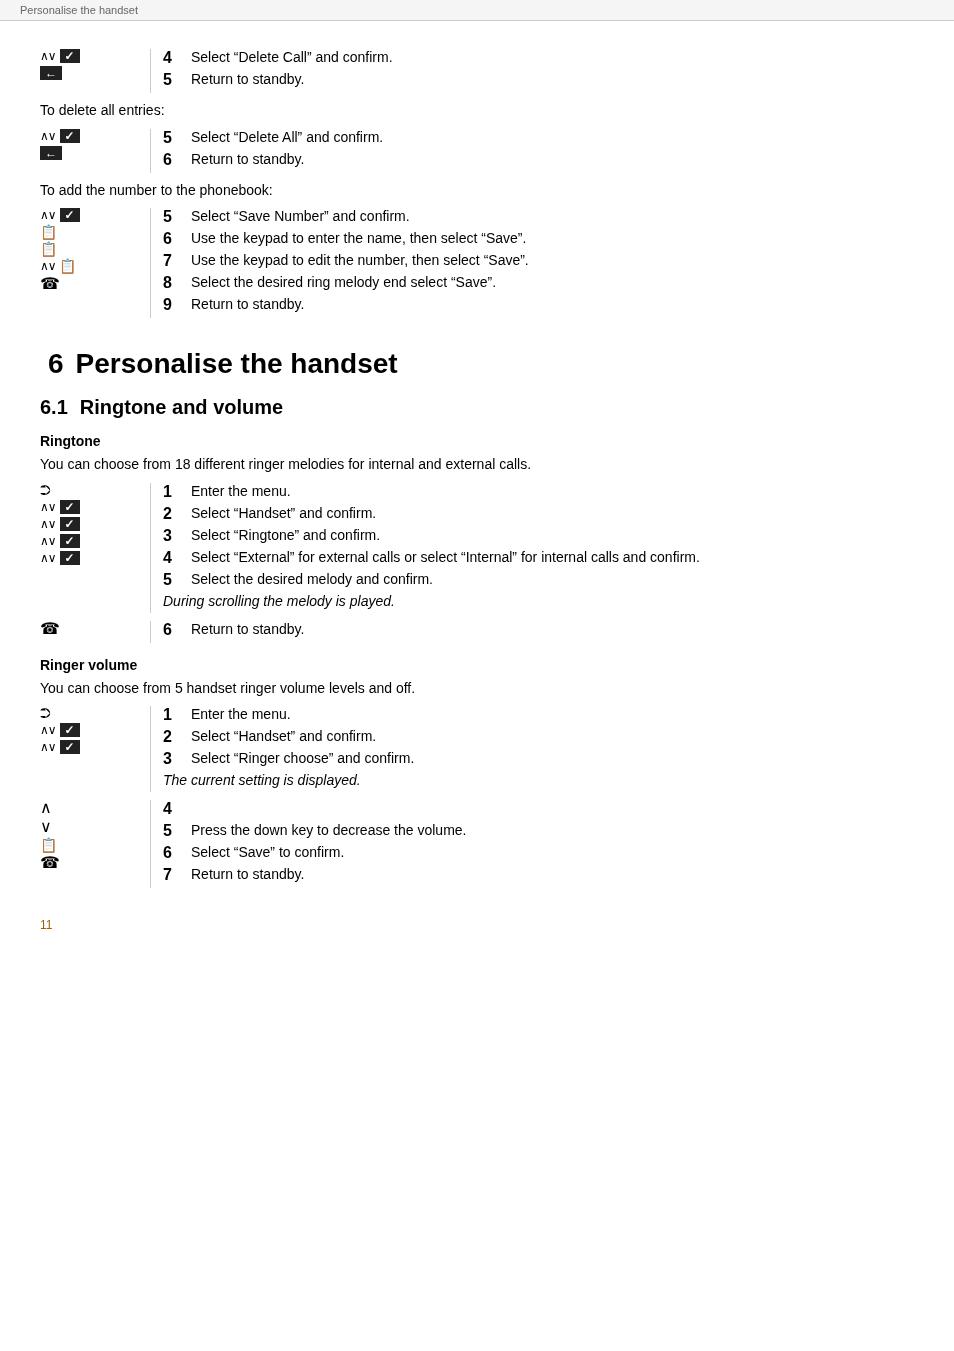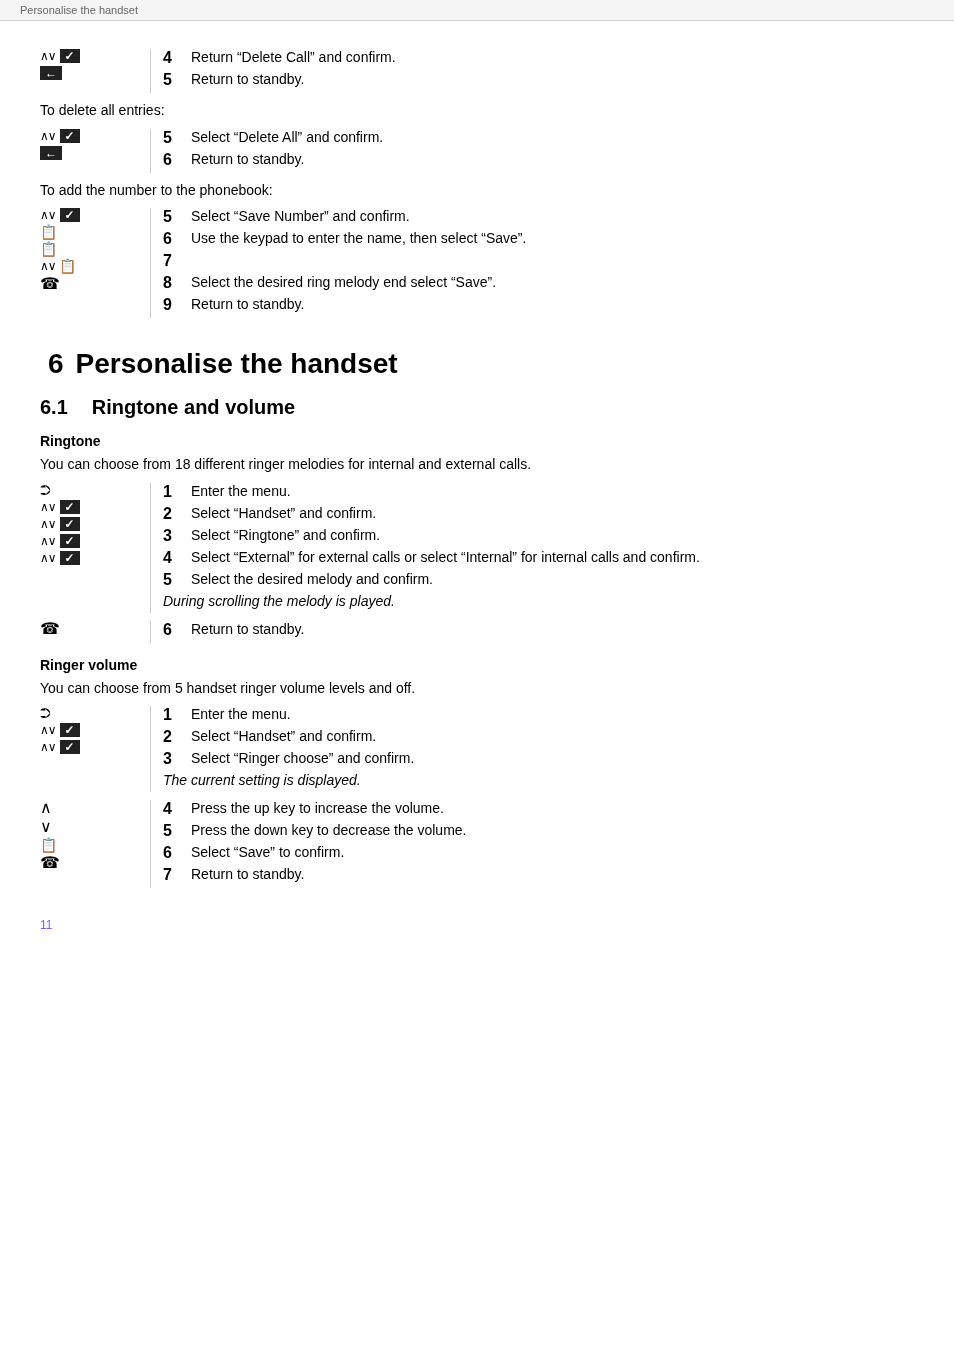--- a/index.html
+++ b/index.html
@@ -112,21 +112,21 @@
       margin-right: 12px;
     }
 
     .section-heading {
       font-size: 20px;
       font-weight: bold;
       margin: 16px 0 12px 0;
     }
 
     .section-num {
-      margin-right: 24px;
+      margin-right: 12px;
     }
 
     .subsection-heading {
       font-size: 14px;
       font-weight: bold;
       margin: 14px 0 6px 0;
     }
 
     .body-text {
       font-size: 14px;
@@ -137,21 +137,21 @@
     .inline-note {
       font-size: 14px;
       margin: 4px 0;
       padding-left: 0;
       font-style: italic;
     }
 
     .page-num {
       text-align: left;
       font-size: 12px;
-      color: #8b5cf6;
+      color: #a16207;
       margin-top: 30px;
     }
 
     
     .confirm-box {
       display: inline-block;
       background: #222;
       color: #fff;
       padding: 0px 5px;
       font-size: 12px;
@@ -184,21 +184,21 @@
           <span class="nav-icon icon-updown">∧∨</span>
           <span class="confirm-box">✓</span>
         </div>
         <div class="icon-row">
           <span class="back-box">←</span>
         </div>
       </div>
       <div class="steps-right">
         <div class="step-row">
           <span class="step-num">4</span>
-          <span class="step-text">Return “Delete Call” and confirm.</span>
+          <span class="step-text">Select “Delete Call” and confirm.</span>
         </div>
         <div class="step-row">
           <span class="step-num">5</span>
           <span class="step-text">Return to standby.</span>
         </div>
       </div>
     </div>
 
     <p class="body-text">To delete all entries:</p>
 
@@ -250,20 +250,21 @@
         <div class="step-row">
           <span class="step-num">5</span>
           <span class="step-text">Select “Save Number” and confirm.</span>
         </div>
         <div class="step-row">
           <span class="step-num">6</span>
           <span class="step-text">Use the keypad to enter the name, then select “Save”.</span>
         </div>
         <div class="step-row">
           <span class="step-num">7</span>
+          <span class="step-text">Use the keypad to edit the number, then select “Save”.</span>
         </div>
         <div class="step-row">
           <span class="step-num">8</span>
           <span class="step-text">Select the desired ring melody end select “Save”.</span>
         </div>
         <div class="step-row">
           <span class="step-num">9</span>
           <span class="step-text">Return to standby.</span>
         </div>
       </div>
@@ -390,21 +391,20 @@
         <div class="icon-row">
           <span class="nav-icon icon-memo">📋</span>
         </div>
         <div class="icon-row">
           <span class="nav-icon icon-phone">☎</span>
         </div>
       </div>
       <div class="steps-right">
         <div class="step-row">
           <span class="step-num">4</span>
-          <span class="step-text">Press the up key to increase the volume.</span>
         </div>
         <div class="step-row">
           <span class="step-num">5</span>
           <span class="step-text">Press the down key to decrease the volume.</span>
         </div>
         <div class="step-row">
           <span class="step-num">6</span>
           <span class="step-text">Select “Save” to confirm.</span>
         </div>
         <div class="step-row">

